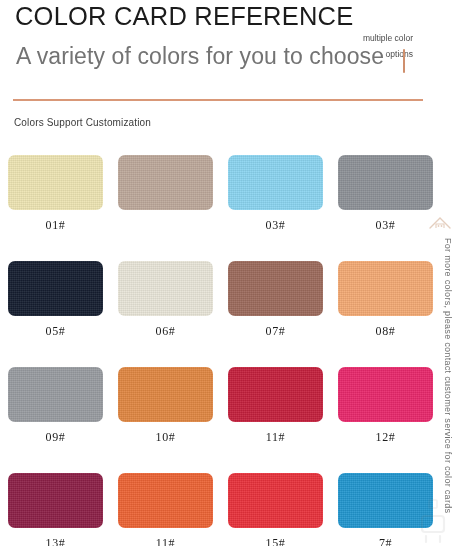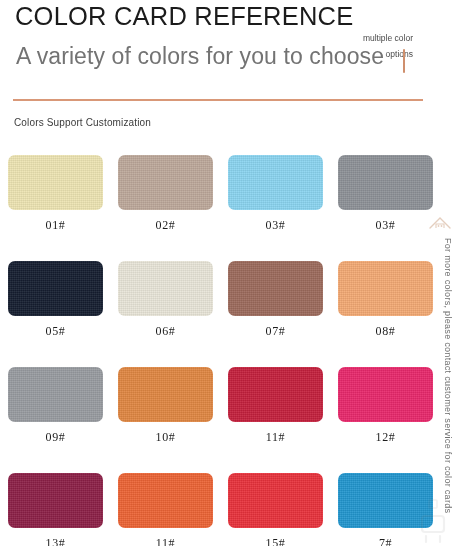--- a/index.html
+++ b/index.html
@@ -213,21 +213,20 @@
   </div>
 
   <div class="grid" id="swatch-grid">
       <div class="grid-row">
         <div class="cell">
           <div class="swatch" style="background: rgb(237, 228, 178);"></div>
           <div class="swatch-label">01#</div>
         </div>
         <div class="cell">
           <div class="swatch" style="background: rgb(189, 168, 154);"></div>
-          <div class="swatch-label">02#</div>
         </div>
         <div class="cell">
           <div class="swatch" style="background: rgb(138, 212, 240);"></div>
           <div class="swatch-label">03#</div>
         </div>
         <div class="cell">
           <div class="swatch" style="background: rgb(141, 145, 151);"></div>
           <div class="swatch-label">03#</div>
         </div>
       </div>

